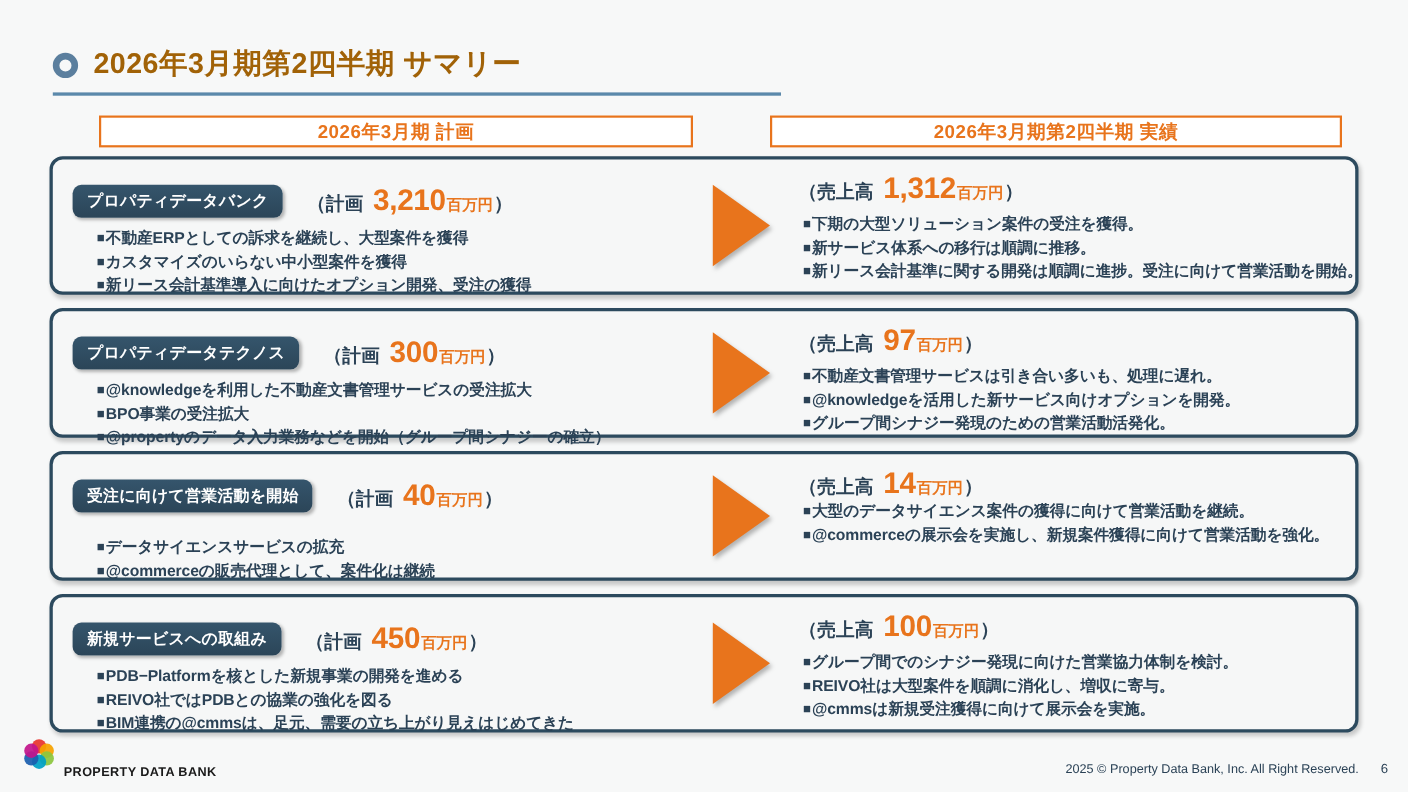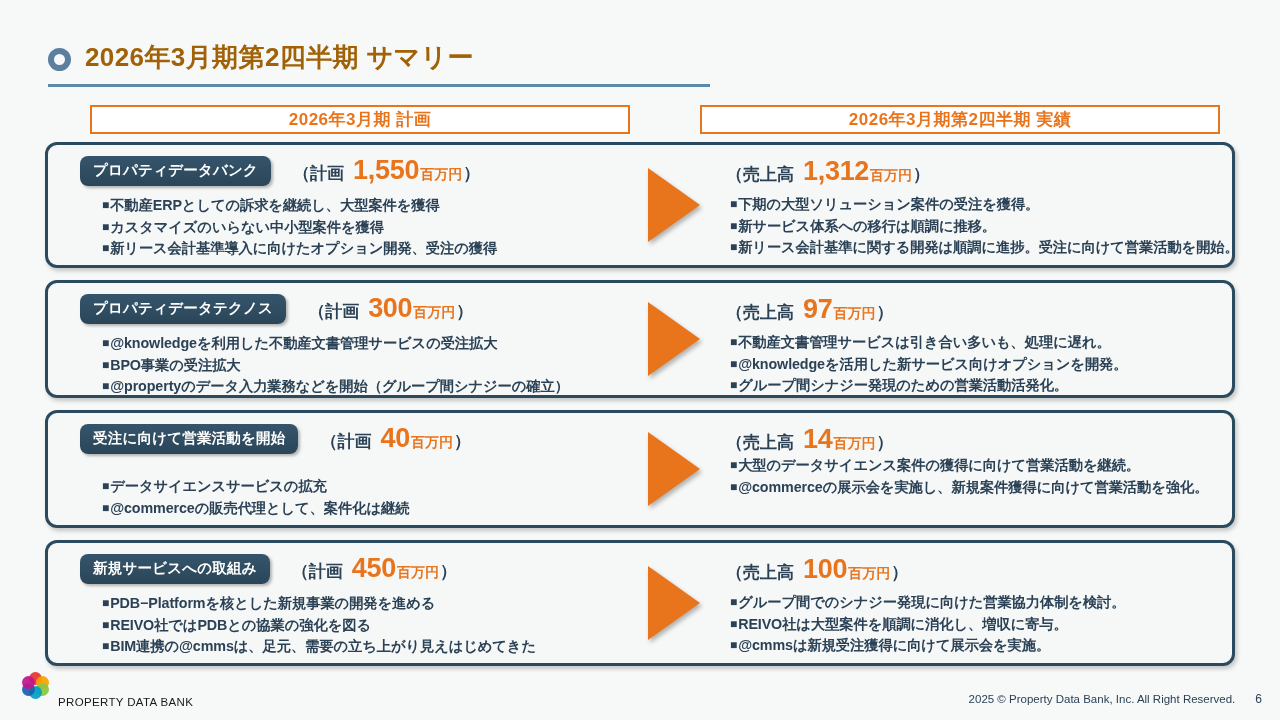--- a/index.html
+++ b/index.html
@@ -87,24 +87,24 @@
 
   .card-inner {
     position: relative;
     width: 100%;
     height: 100%;
   }
 
   
   .plan-side {
     position: absolute;
-    left: 0; top: 0;
+    left: 0; top: 12px;
     width: 580px;
     height: 100%;
-    padding: 10px 0 0 32px;
+    padding: 10px 0 0 18px;
   }
   .plan-head {
     display: flex;
     align-items: center;
     gap: 6px;
   }
   .seg-badge {
     background: linear-gradient(#35556c, #2b4558);
     color: #ffffff;
     font-size: 14.5px;
@@ -212,21 +212,21 @@
     opacity: .93;
   }
   #logo-mark i:nth-child(1){ background:#e8352e; left: 7px;  top: 0px;  }
   #logo-mark i:nth-child(2){ background:#f5a300; left: 14px; top: 4px;  }
   #logo-mark i:nth-child(3){ background:#8cc63e; left: 14px; top: 11px; }
   #logo-mark i:nth-child(4){ background:#00a0c6; left: 7px;  top: 14px; }
   #logo-mark i:nth-child(5){ background:#1b5fae; left: 0px;  top: 11px; }
   #logo-mark i:nth-child(6){ background:#c2168c; left: 0px;  top: 4px;  }
   #logo-text {
     font-size: 11.5px;
-    font-weight: normal;
+    font-weight: bold;
     color: #1a1a1a;
     letter-spacing: .35px;
     margin-top: 33px;
   }
   #footer-right {
     position: absolute;
     right: 18px;
     bottom: 14px;
     display: flex;
     align-items: baseline;
@@ -248,21 +248,21 @@
 <div class="col-header" id="header-plan">2026年3月期  計画</div>
 <div class="col-header" id="header-actual">2026年3月期第2四半期  実績</div>
 
 <div class="card" id="card-0">
     <div class="card-inner">
       <div class="plan-side">
         <div class="plan-head">
           <span class="seg-badge">プロパティデータバンク</span>
           <span class="money">
             <span class="lbl">（計画</span>
-            <span class="num">1,550</span>
+            <span class="num">3,210</span>
             <span class="unit">百万円</span>
             <span class="rparen">）</span>
           </span>
         </div>
         <ul class="bullets">
           <li>不動産ERPとしての訴求を継続し、大型案件を獲得</li>
           <li>カスタマイズのいらない中小型案件を獲得</li>
           <li>新リース会計基準導入に向けたオプション開発、受注の獲得</li>
         </ul>
       </div>

